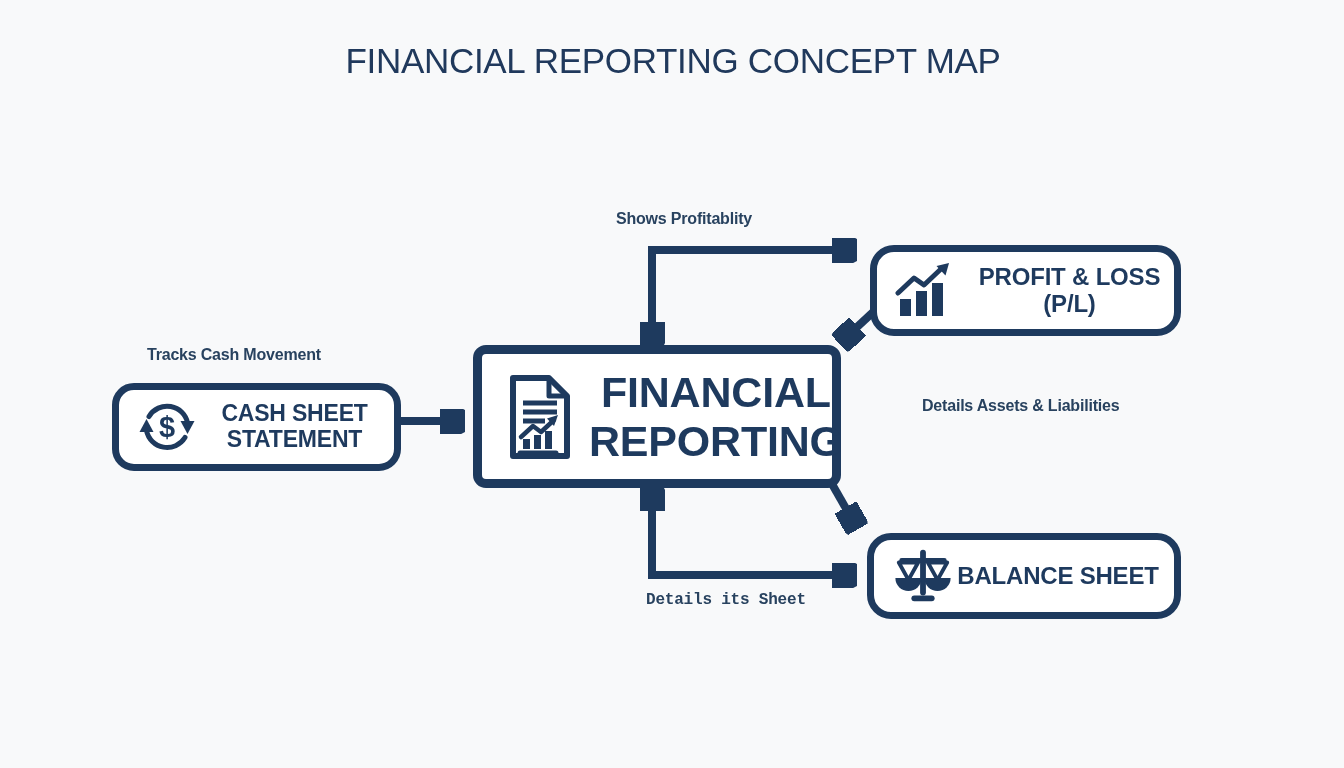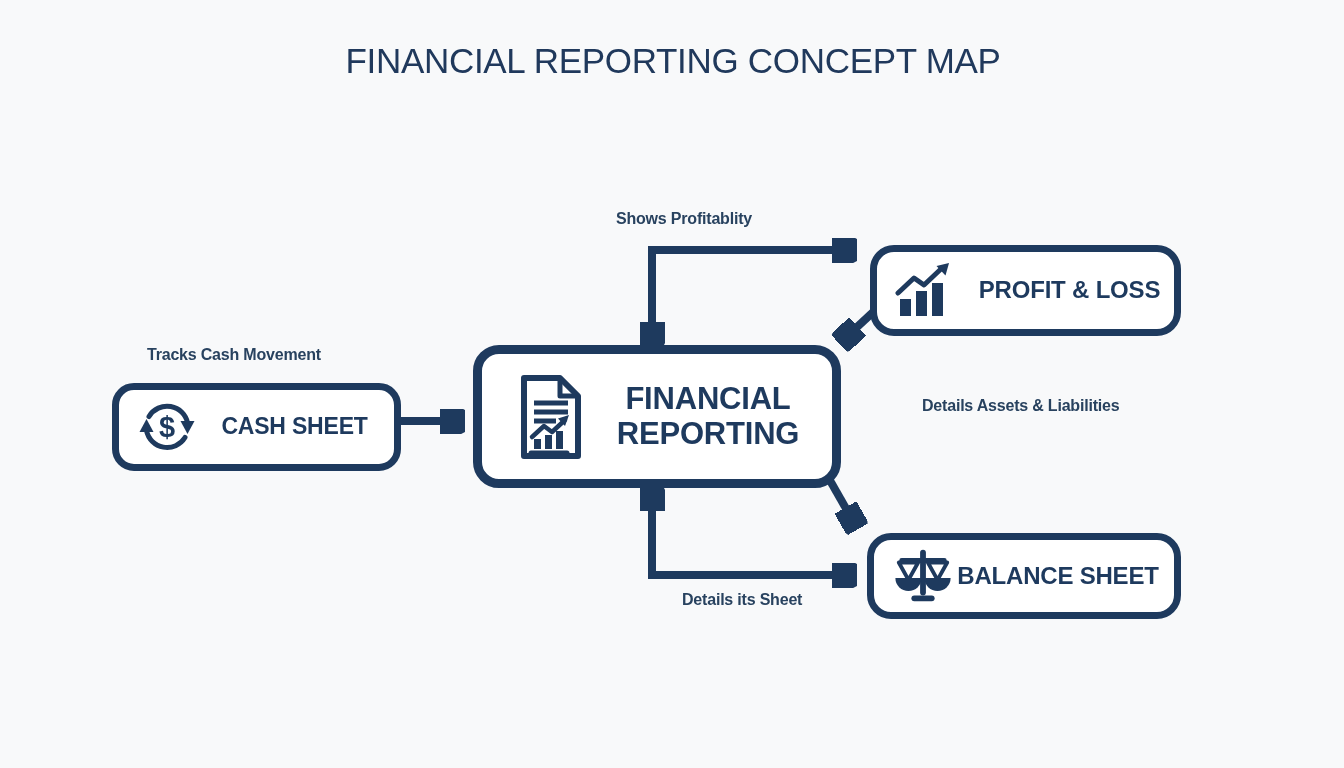--- a/index.html
+++ b/index.html
@@ -24,27 +24,27 @@
     position:absolute;display:flex;align-items:center;
     background:#ffffff;border:7px solid #1e3a5e;border-radius:24px;
     box-sizing:border-box;
   }
   .node .icon{flex:0 0 auto;}
   .node-label{
     flex:1;text-align:center;font-weight:700;line-height:1.12;
     letter-spacing:-0.2px;color:#1e3a5e;
   }
   .node-cash{left:112px;top:383px;width:289px;height:88px;padding:0 12px 0 16px;gap:8px;font-size:23px;border-radius:22px;}
-  .node-central{left:473px;top:345px;width:368px;height:143px;border-width:9px;border-radius:26px;padding:0 16px 0 32px;gap:14px;font-size:31px;}
+  .node-central{left:473px;top:345px;width:368px;height:143px;border-width:9px;border-radius:13px;padding:0 16px 0 21px;gap:14px;font-size:43px;}
   .node-pl{left:870px;top:205px;width:311px;height:91px;padding:0 12px 0 18px;gap:24px;font-size:24px;margin-top:40px;}
   .node-balance{left:867px;top:533px;width:314px;height:86px;padding:0 12px 0 18px;gap:0;font-size:24px;}
   .lbl-shows{left:616px;top:210px;}
   .lbl-tracks{left:147px;top:346px;text-align:center;}
   .lbl-assets{left:906px;top:397px;margin-left:16px;}
-  .lbl-sheet{left:682px;top:591px;}
+  .lbl-sheet{left:646px;top:591px;font-family:Liberation Mono, monospace;}
 </style>
 </head>
 <body>
 
 <div id="canvas">
 
   <h1 class="title">FINANCIAL REPORTING CONCEPT MAP</h1>
 
   <svg class="arrows" width="1344" height="768" viewBox="0 0 1344 768">
     <defs>
@@ -67,20 +67,21 @@
   <div class="node node-cash">
     <svg class="icon" width="64" height="64" viewBox="0 0 64 64">
       <path d="M 14 21.5 A 21 21 0 0 1 52.7 28.4" stroke="#1e3a5e" stroke-width="5" fill="none" stroke-linecap="round"></path>
       <path d="M 52.5 39 L 45.5 26 L 59.5 26 Z" fill="#1e3a5e"></path>
       <path d="M 50 42.5 A 21 21 0 0 1 11.5 35.5" stroke="#1e3a5e" stroke-width="5" fill="none" stroke-linecap="round"></path>
       <path d="M 11.5 24 L 4.5 37 L 18.5 37 Z" fill="#1e3a5e"></path>
       <text x="32" y="42" font-size="29" font-weight="bold" text-anchor="middle" fill="#1e3a5e">$</text>
     </svg>
     <div class="node-label">
       <div>CASH SHEET</div>
+      <div>STATEMENT</div>
     </div>
   </div>
 
   <div class="node node-central">
     <svg class="icon" width="72" height="86" viewBox="0 0 72 86">
       <path d="M 10 4 H 46 L 64 22 V 82 H 10 Z" fill="#ffffff" stroke="#1e3a5e" stroke-width="6" stroke-linejoin="round"></path>
       <path d="M 46 4 V 22 H 64" fill="none" stroke="#1e3a5e" stroke-width="5" stroke-linejoin="round"></path>
       <path d="M 20 29 H 54" stroke="#1e3a5e" stroke-width="5"></path>
       <path d="M 20 38 H 54" stroke="#1e3a5e" stroke-width="5"></path>
       <path d="M 20 47 H 42" stroke="#1e3a5e" stroke-width="5"></path>
@@ -100,20 +101,21 @@
   <div class="node node-pl">
     <svg class="icon" width="58" height="58" viewBox="0 0 58 58">
       <rect x="5" y="37" width="11" height="17" fill="#1e3a5e"></rect>
       <rect x="21" y="29" width="11" height="25" fill="#1e3a5e"></rect>
       <rect x="37" y="21" width="11" height="33" fill="#1e3a5e"></rect>
       <path d="M 3 31 L 19 16 L 29 23 L 47 6" fill="none" stroke="#1e3a5e" stroke-width="5" stroke-linecap="round" stroke-linejoin="round"></path>
       <path d="M 54 1 L 41.5 4 L 50.5 13.5 Z" fill="#1e3a5e"></path>
     </svg>
     <div class="node-label">
       <div>PROFIT &amp; LOSS</div>
+      <div>(P/L)</div>
     </div>
   </div>
 
   <div class="node node-balance">
     <svg class="icon" width="62" height="58" viewBox="0 0 64 58">
       <path d="M 32 5 V 46" stroke="#1e3a5e" stroke-width="6" stroke-linecap="round"></path>
       <path d="M 10 13 H 54" stroke="#1e3a5e" stroke-width="5" stroke-linecap="round"></path>
       <path d="M 7 15 L 27 15 L 17 33 Z" fill="none" stroke="#1e3a5e" stroke-width="4" stroke-linejoin="round"></path>
       <path d="M 3.5 31 A 13.5 13.5 0 0 0 30.5 31 Z" fill="#1e3a5e"></path>
       <path d="M 37 15 L 57 15 L 47 33 Z" fill="none" stroke="#1e3a5e" stroke-width="4" stroke-linejoin="round"></path>

